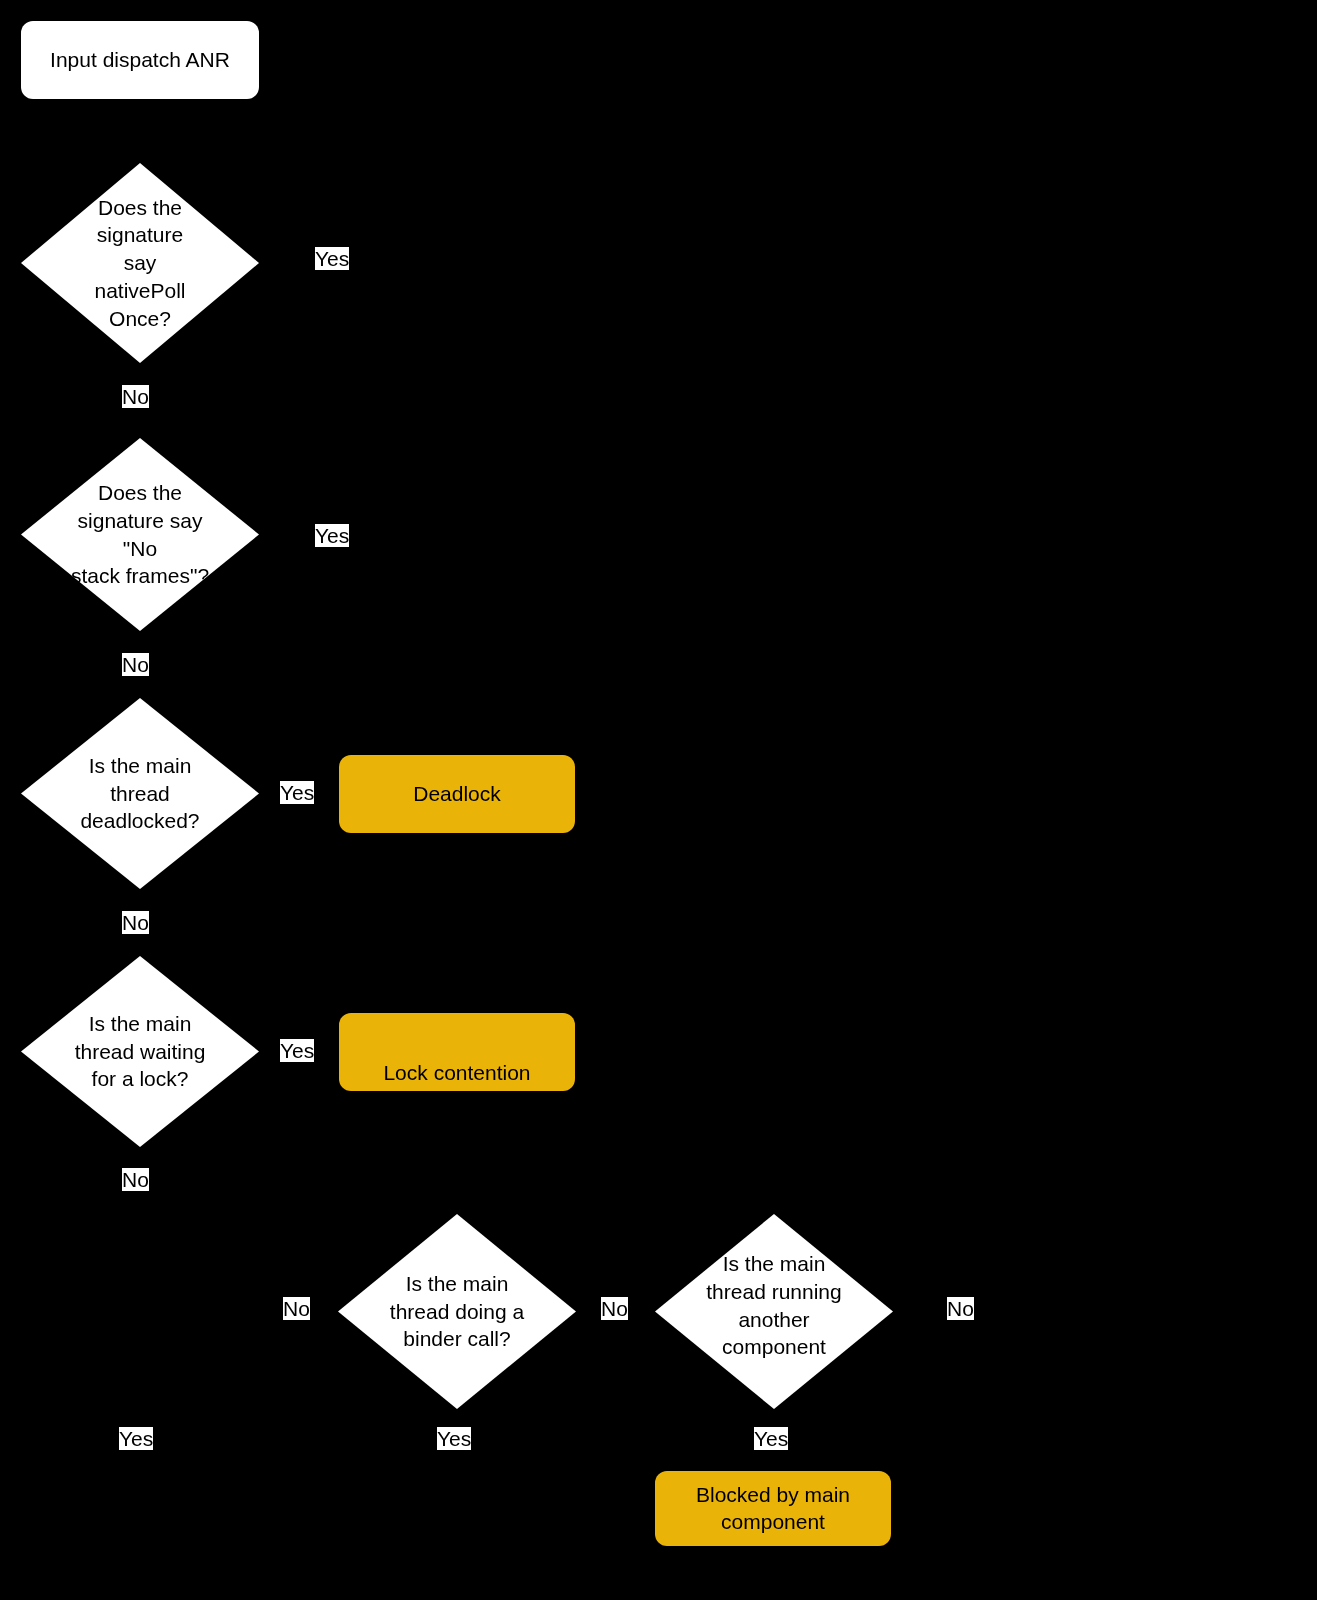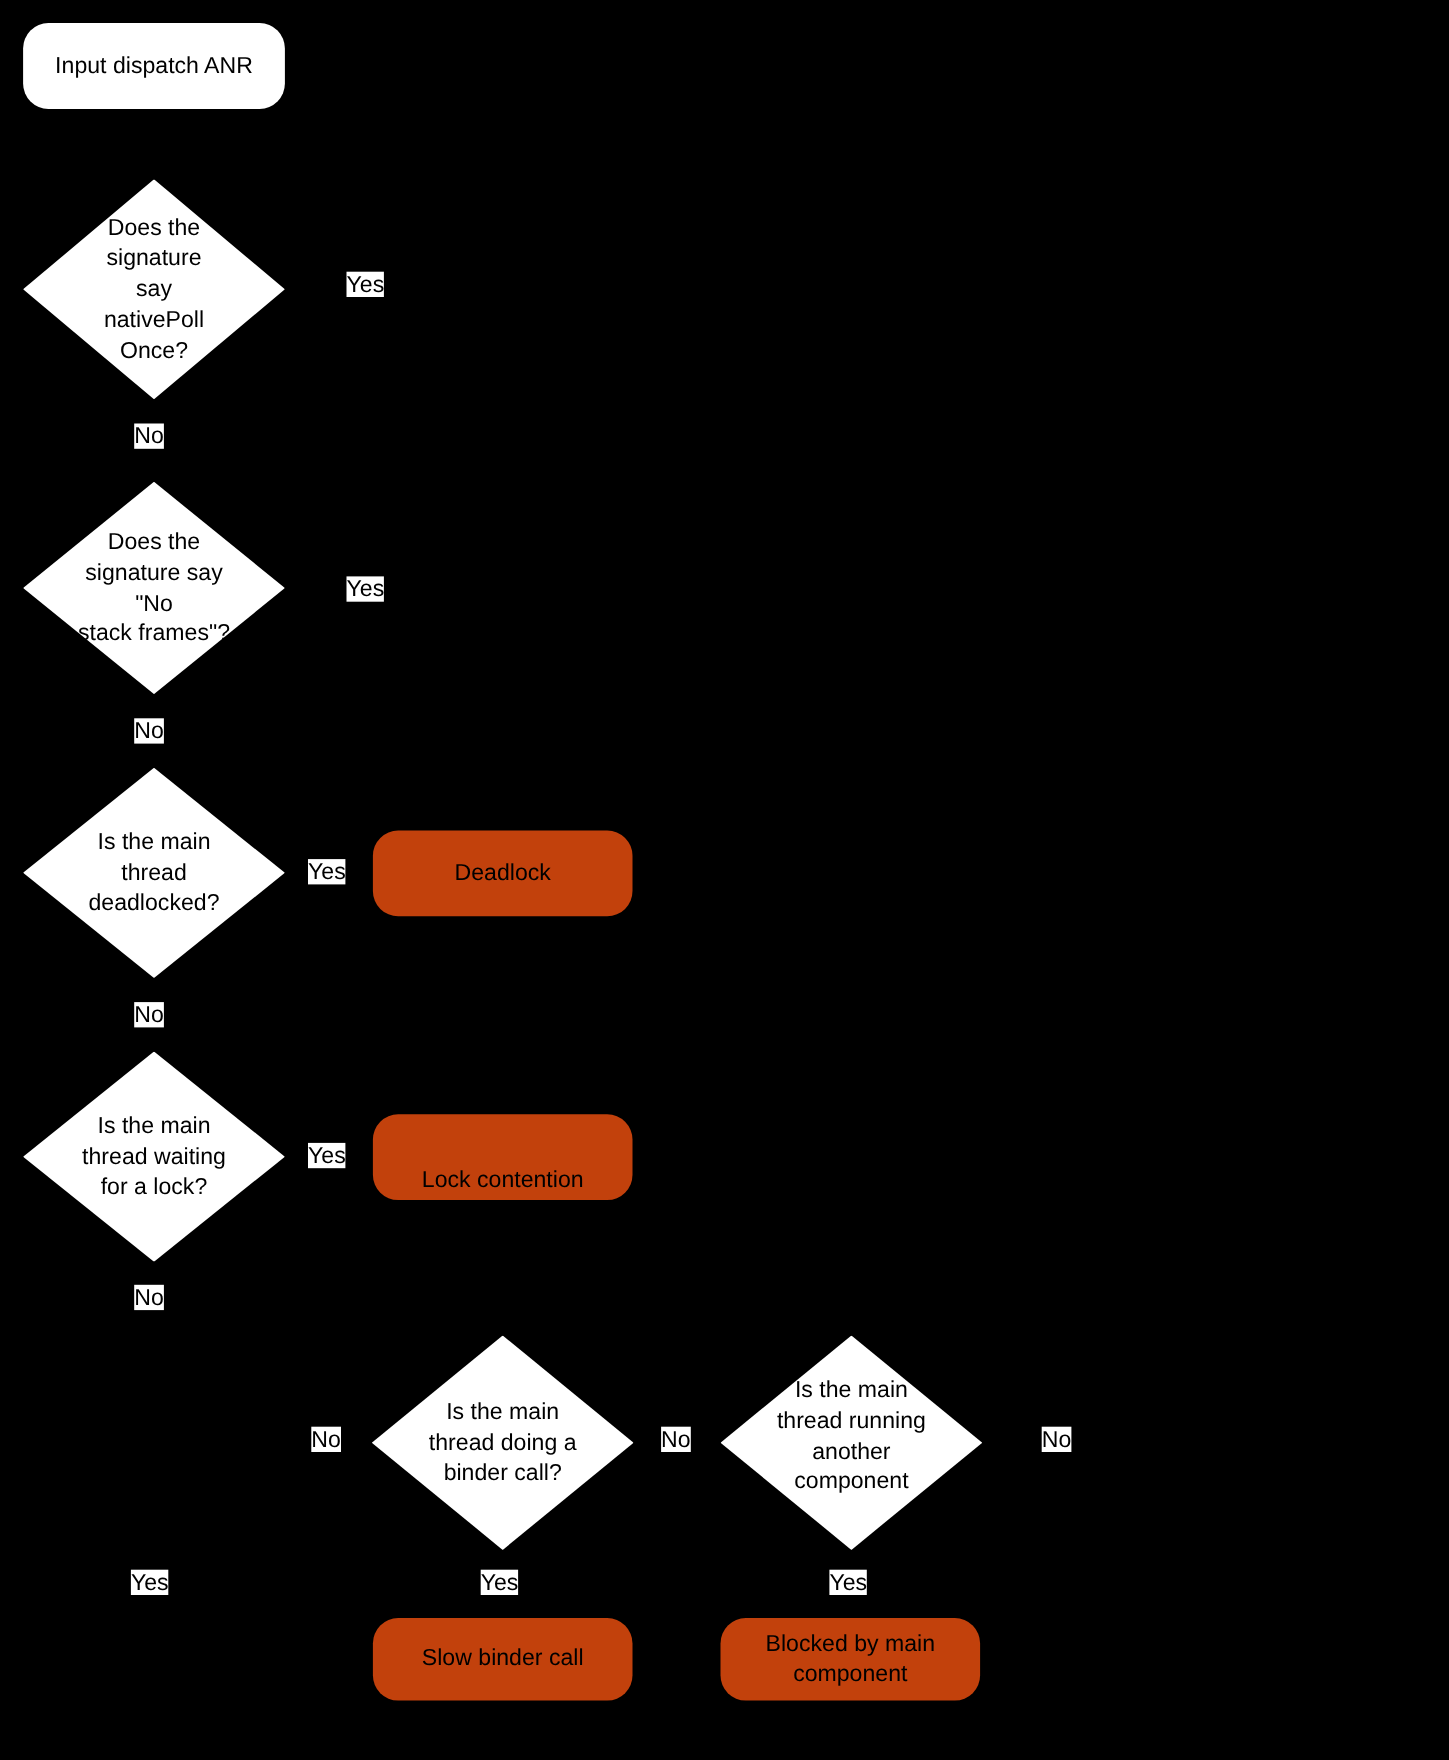--- a/index.html
+++ b/index.html
@@ -16,34 +16,34 @@
     width: 1317px;
     height: 1600px;
     background: #000000;
     overflow: hidden;
   }
 
   
   .node-box {
     position: absolute;
     box-sizing: border-box;
-    border-radius: 23px;
+    border-radius: 12px;
     display: flex;
     align-items: center;
     justify-content: center;
     text-align: center;
     color: #000000;
     font-size: 21px;
     line-height: 1.28;
     padding: 4px 10px;
     white-space: pre-line;
   }
   .node-box.white  { background: #ffffff; }
   .node-box.pink   { background: #f9cdcc; }
-  .node-box.green  { background: #c2410c; }
+  .node-box.green  { background: #eab308; }
 
   
   .diamond {
     position: absolute;
     display: flex;
     align-items: center;
     justify-content: center;
   }
   .diamond .shape {
     position: absolute;
@@ -192,23 +192,20 @@
 
 
 
   <div class="diamond" style="left:338px; top:1214px; width:238px; height:195px;">
     <div class="shape"></div>
     <div class="dlabel" style="width:160px;">Is the main
 thread doing a
 binder call?</div>
   </div>
 
-  <div class="node-box green" style="left:339px; top:1471px; width:236px; height:75px;">
-    <span>Slow binder call</span>
-  </div>
 
   <div class="diamond" style="left:655px; top:1214px; width:238px; height:195px;">
     <div class="shape"></div>
     <div class="dlabel" style="width:175px; transform:translateY(-6px);">Is the main
 thread running
 another
 component</div>
   </div>
 
   <div class="node-box green" style="left:655px; top:1471px; width:236px; height:75px;">

